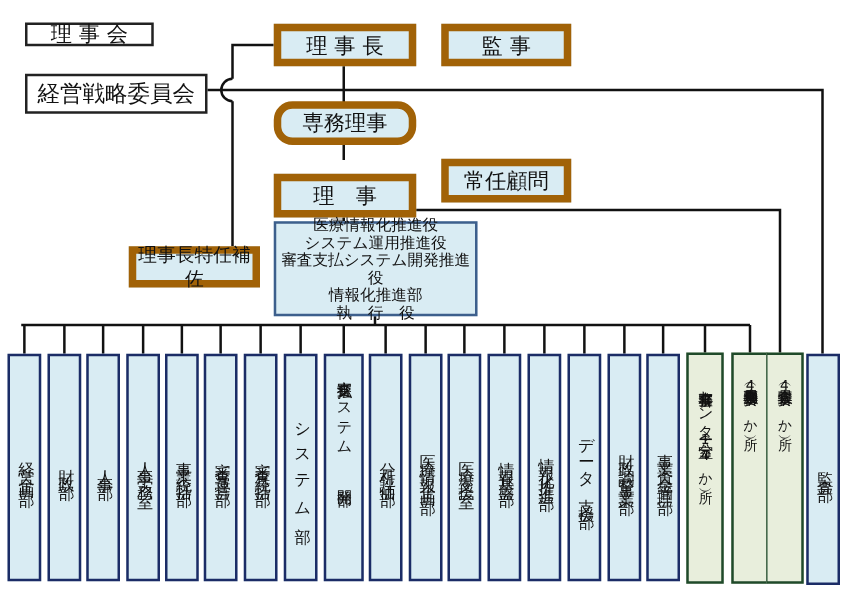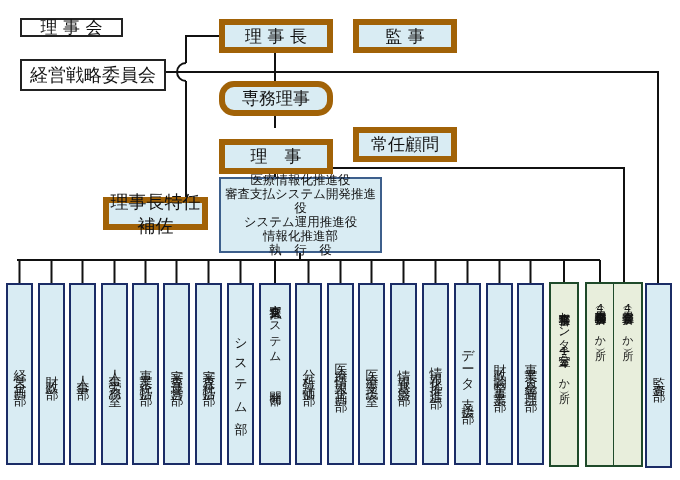--- a/index.html
+++ b/index.html
@@ -77,27 +77,27 @@
 </div>
 <div class="box blue" style="left:219px;top:81px;width:114px;height:35px;border-radius:15px;">
   <span>専務理事</span>
 </div>
 <div class="box blue" style="left:219px;top:127px;width:114px;height:35px;margin-top:12px;">
   <span>理　事</span>
 </div>
 <div class="box blue" style="left:353px;top:127px;width:104px;height:35px;">
   <span>常任顧問</span>
 </div>
-<div class="box blue" style="left:103px;top:197px;width:105px;height:33px;font-size:18px;font-family:Liberation Mono, monospace;">
+<div class="box blue" style="left:103px;top:197px;width:105px;height:33px;font-size:15px;font-family:Liberation Mono, monospace;">
   <span>理事長特任補佐</span>
 </div>
 <div class="box exec" style="left:219px;top:177px;width:163px;height:76px;">
   <div>医療情報化推進役</div>
+  <div>システム運用推進役</div>
   <div>審査支払システム開発推進役</div>
-  <div>システム運用推進役</div>
   <div>情報化推進部</div>
   <div>執　行　役</div>
 </div>
 
 <div id="dept-row">
     <div class="box dept" style="left: 6px; top: 283px; width: 27px; height: 182px;">
       <span>経営企画部</span>
     </div>
     <div class="box dept" style="left: 38px; top: 283px; width: 27px; height: 182px;">
       <span>財政部</span>

